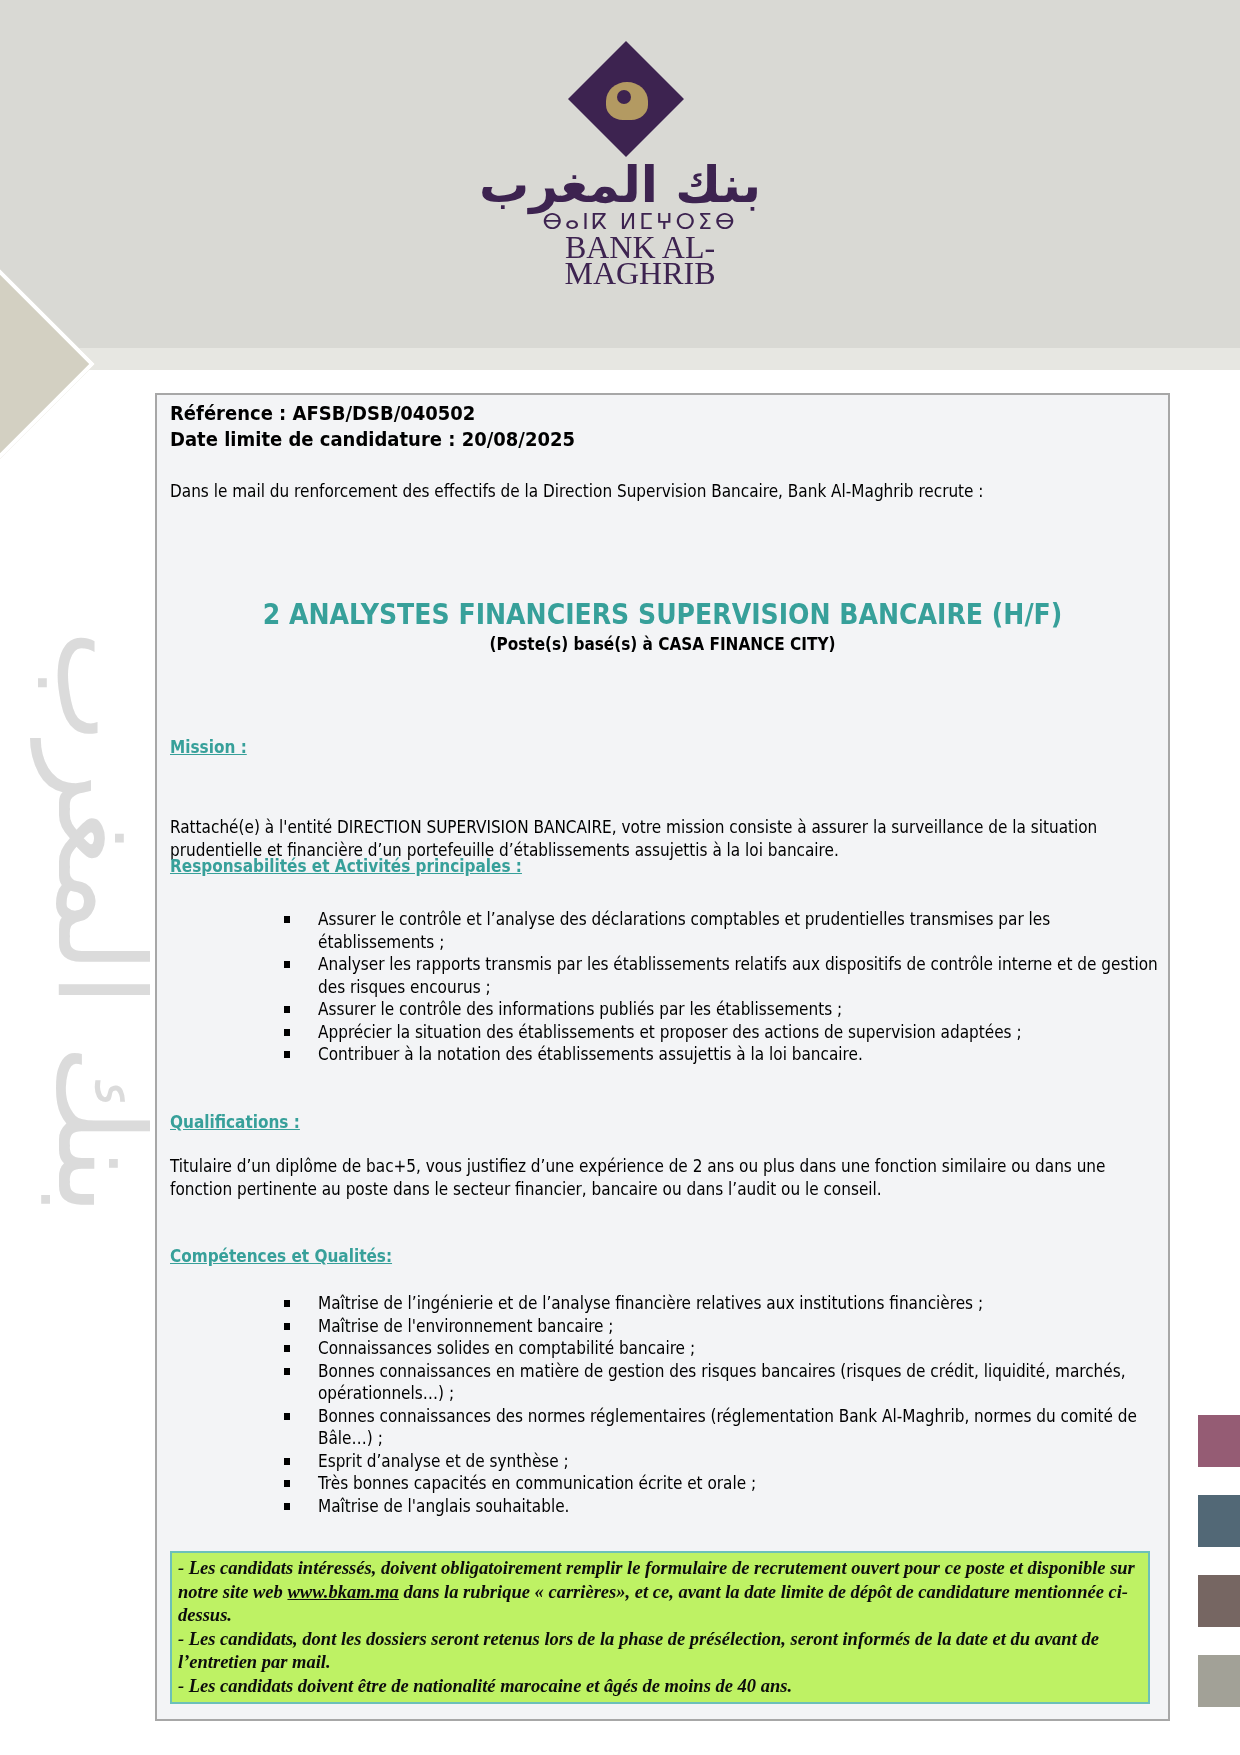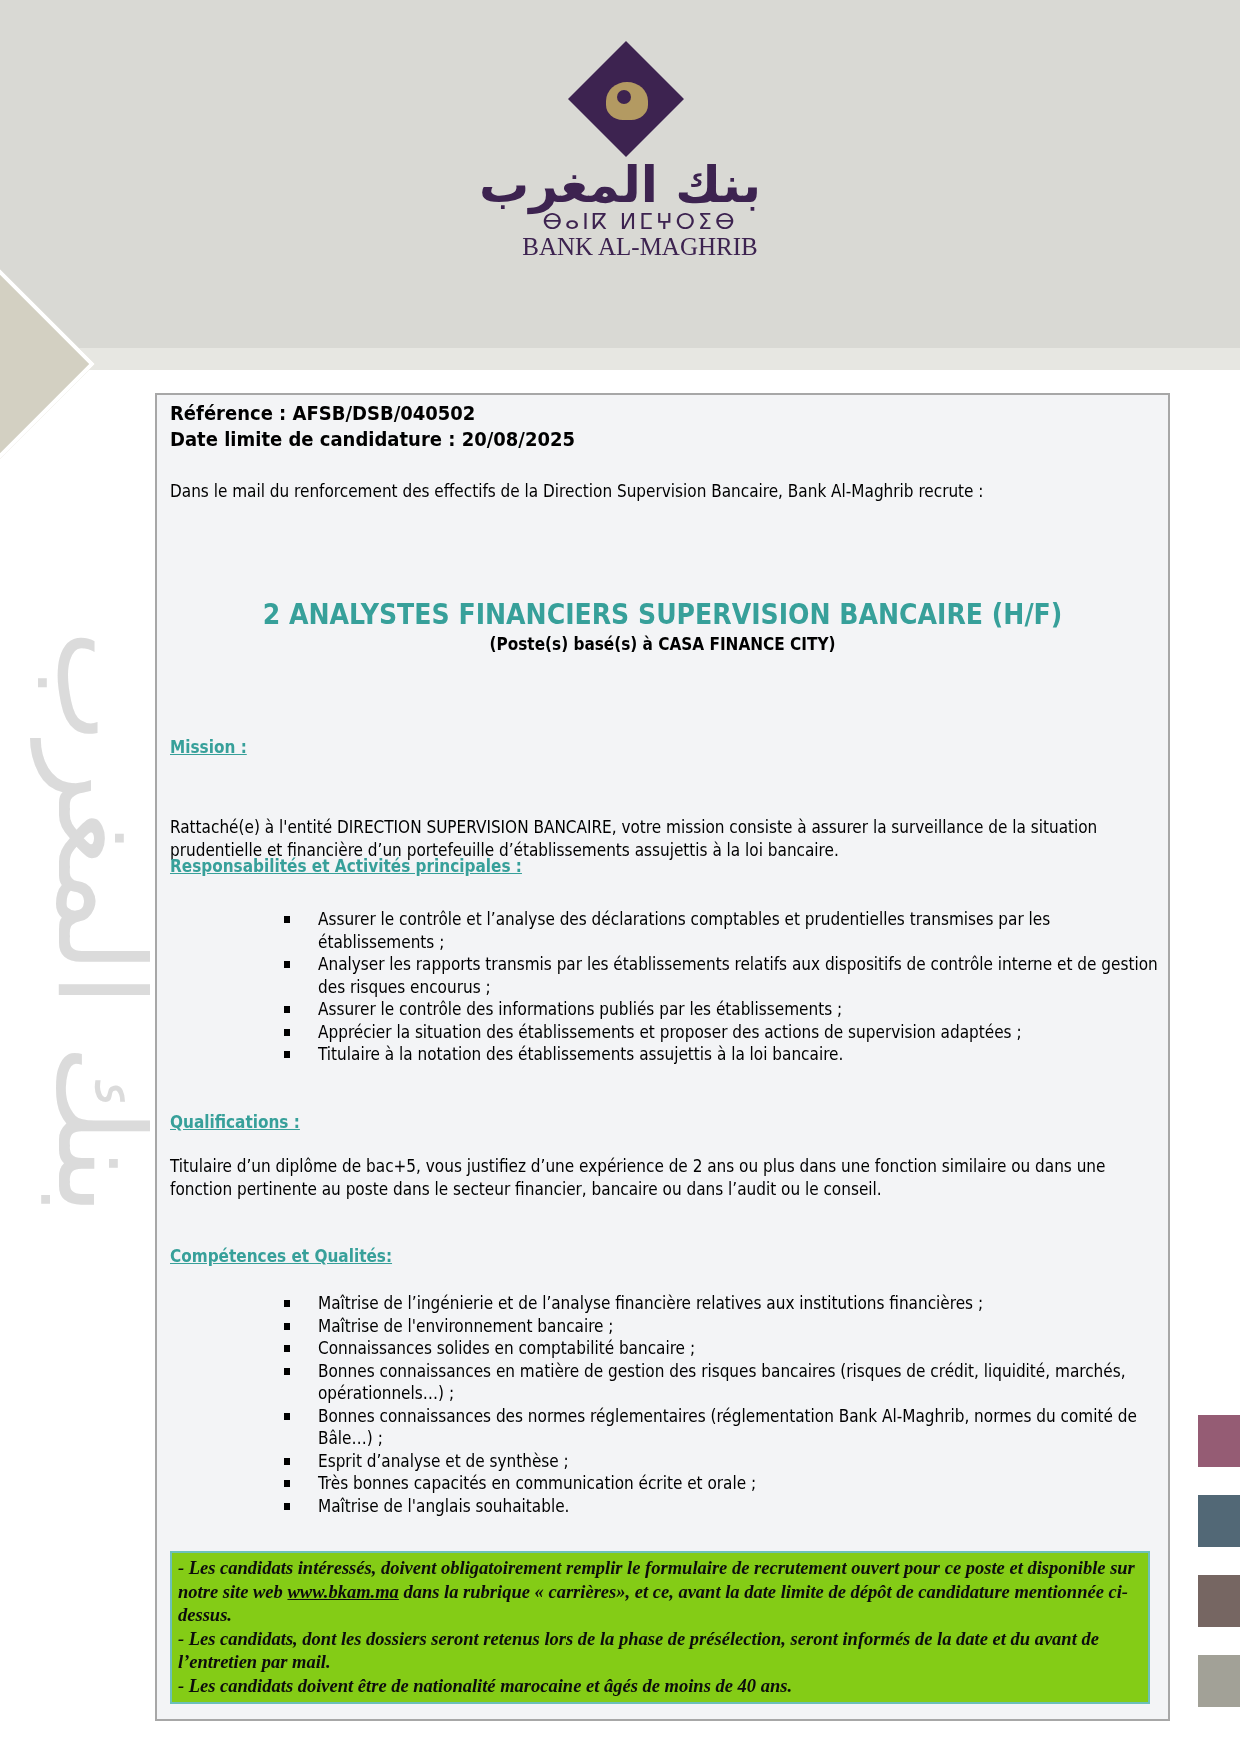--- a/index.html
+++ b/index.html
@@ -6,33 +6,33 @@
   body { width:1240px; height:1755px; position:relative; overflow:hidden; background:#ffffff; font-family:"DejaVu Sans Condensed","DejaVu Sans", sans-serif; color:#111; }
   .header-band { position:absolute; left:0; top:0; width:1240px; height:348px; background:#d9d9d4; }
   .header-strip { position:absolute; left:0; top:348px; width:1240px; height:22px; background:#e7e7e2; }
   .corner-shape { position:absolute; left:-120px; top:275px; width:170px; height:170px; background:#d3d0c2; transform:rotate(45deg); border:4px solid #ffffff; border-radius:0 0 0 0; }
   .logo { position:absolute; left:460px; top:50px; width:320px; height:210px; }
   .logo-diamond { position:absolute; left:125px; top:8px; width:82px; height:82px; background:#3d2350; transform:rotate(45deg); }
   .logo-emblem { position:absolute; left:146px; top:32px; width:42px; height:38px; border-radius:50% 50% 40% 40%; background:#b39a62; }
   .logo-emblem-dot { position:absolute; left:157px; top:40px; width:14px; height:14px; border-radius:50%; background:#3d2350; }
   .logo-arabic { position:absolute; left:10px; top:110px; width:300px; height:50px; font-family:"DejaVu Sans", sans-serif; font-size:50px; font-weight:bold; color:#3d2350; text-align:center; line-height:50px; direction:rtl; }
   .logo-tifinagh { position:absolute; left:60px; top:160px; width:240px; height:24px; font-size:22px; color:#3d2350; text-align:center; letter-spacing:3px; line-height:24px; font-family:"DejaVu Sans", sans-serif; }
-  .logo-latin { position:absolute; left:60px; top:184px; width:240px; font-family:"Liberation Serif", serif; font-size:25px; color:#3d2350; text-align:center; line-height:26px; }
+  .logo-latin { position:absolute; left:60px; top:184px; width:240px; font-family:"Liberation Serif", serif; font-size:32px; color:#3d2350; text-align:center; line-height:26px; }
   .watermark { position:absolute; left:30px; top:630px; width:130px; height:700px; color:#d8d8d8; font-size:120px; font-family:"DejaVu Sans", sans-serif; writing-mode:vertical-rl; line-height:120px; opacity:0.9; }
   .content-box { position:absolute; left:155px; top:393px; width:1015px; height:1328px; background:#f3f4f6; border:2px solid #a7a7a7; box-sizing:border-box; }
   .ref { position:absolute; left:170px; top:400px; font-weight:bold; font-size:20px; line-height:26px; color:#000; }
   .intro { position:absolute; left:170px; top:481px; font-size:17px; color:#000; }
   .job-title { position:absolute; left:170px; width:985px; top:598px; text-align:center; color:#37a09a; font-weight:bold; font-size:28px; }
   .job-sub { position:absolute; left:170px; width:985px; top:634px; text-align:center; color:#000; font-weight:bold; font-size:17px; }
   .section-h { position:absolute; left:170px; color:#37a09a; font-weight:bold; font-size:17px; text-decoration:underline; }
   .para { position:absolute; left:170px; width:985px; font-size:17px; line-height:23px; color:#000; }
   .blist { position:absolute; left:280px; width:880px; margin:0; padding:0; list-style:none; font-size:17px; line-height:22.5px; color:#000; }
   .blist li { position:relative; padding-left:38px; }
   .blist li .bullet { position:absolute; left:4px; top:8px; width:6px; height:7px; background:#000; }
-  .notice { position:absolute; left:170px; top:1551px; width:980px; height:153px; background:#84cc16; box-sizing:border-box; border:2px solid #6cc0b9; padding:4px 6px; font-family:"Liberation Serif", serif; font-style:italic; font-weight:bold; font-size:18.5px; line-height:23.5px; color:#0c0c0c; }
+  .notice { position:absolute; left:170px; top:1551px; width:980px; height:153px; background:#bef264; box-sizing:border-box; border:2px solid #6cc0b9; padding:4px 6px; font-family:"Liberation Serif", serif; font-style:italic; font-weight:bold; font-size:18.5px; line-height:23.5px; color:#0c0c0c; }
   .notice p { margin:0; }
   .notice a { color:#0c0c0c; text-decoration:underline; }
   .swatch { position:absolute; left:1198px; width:42px; height:52px; }
 </style>
 </head>
 <body>
 
 <div class="header-band"></div>
 <div class="header-strip"></div>
 <div class="corner-shape"></div>
@@ -62,21 +62,21 @@
 
 <div class="section-h" style="top:737px;">Mission :</div>
 <div class="para" style="top:816px;">Rattaché(e) à l'entité DIRECTION SUPERVISION BANCAIRE, votre mission consiste à assurer la surveillance de la situation prudentielle et financière d’un portefeuille d’établissements assujettis à la loi bancaire.</div>
 
 <div class="section-h" style="top:856px;">Responsabilités et Activités principales :</div>
 <ul class="blist" style="top:908px;">
   <li><span class="bullet"></span><span>Assurer le contrôle et l’analyse des déclarations comptables et prudentielles transmises par les établissements ;</span></li>
   <li><span class="bullet"></span><span>Analyser les rapports transmis par les établissements relatifs aux dispositifs de contrôle interne et de gestion des risques encourus ;</span></li>
   <li><span class="bullet"></span><span>Assurer le contrôle des informations publiés par les établissements ;</span></li>
   <li><span class="bullet"></span><span>Apprécier la situation des établissements et proposer des actions de supervision adaptées ;</span></li>
-  <li><span class="bullet"></span><span>Titulaire à la notation des établissements assujettis à la loi bancaire.</span></li>
+  <li><span class="bullet"></span><span>Contribuer à la notation des établissements assujettis à la loi bancaire.</span></li>
 </ul>
 
 <div class="section-h" style="top:1112px;">Qualifications :</div>
 <div class="para" style="top:1155px;">Titulaire d’un diplôme de bac+5, vous justifiez d’une expérience de 2 ans ou plus dans une fonction similaire ou dans une fonction pertinente au poste dans le secteur financier, bancaire ou dans l’audit ou le conseil.</div>
 
 <div class="section-h" style="top:1246px;">Compétences et Qualités:</div>
 <ul class="blist" style="top:1292px;">
   <li><span class="bullet"></span><span>Maîtrise de l’ingénierie et de l’analyse financière relatives aux institutions financières ;</span></li>
   <li><span class="bullet"></span><span>Maîtrise de l'environnement bancaire ;</span></li>
   <li><span class="bullet"></span><span>Connaissances solides en comptabilité bancaire ;</span></li>

